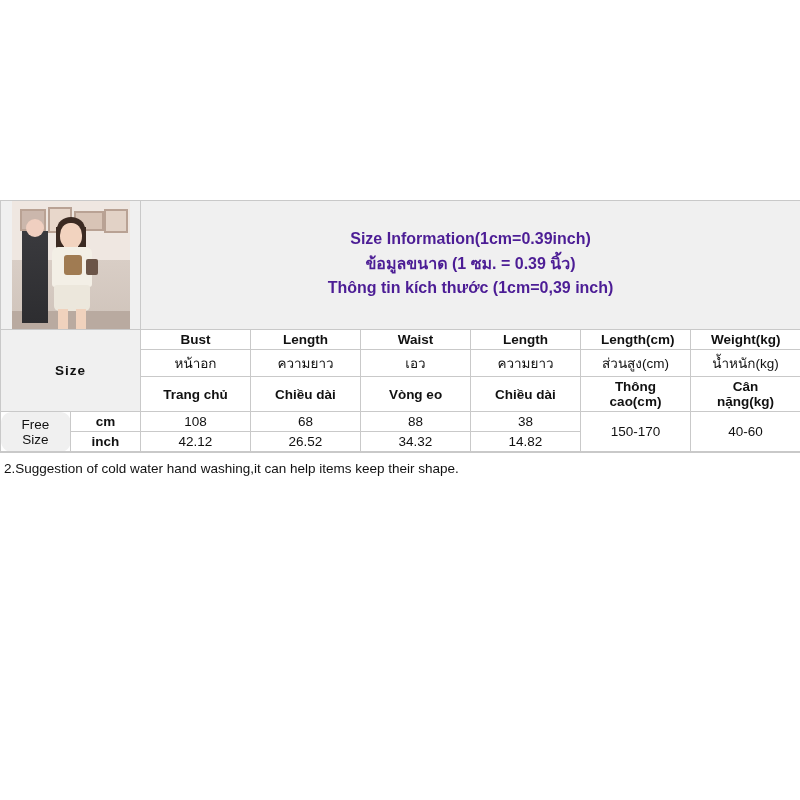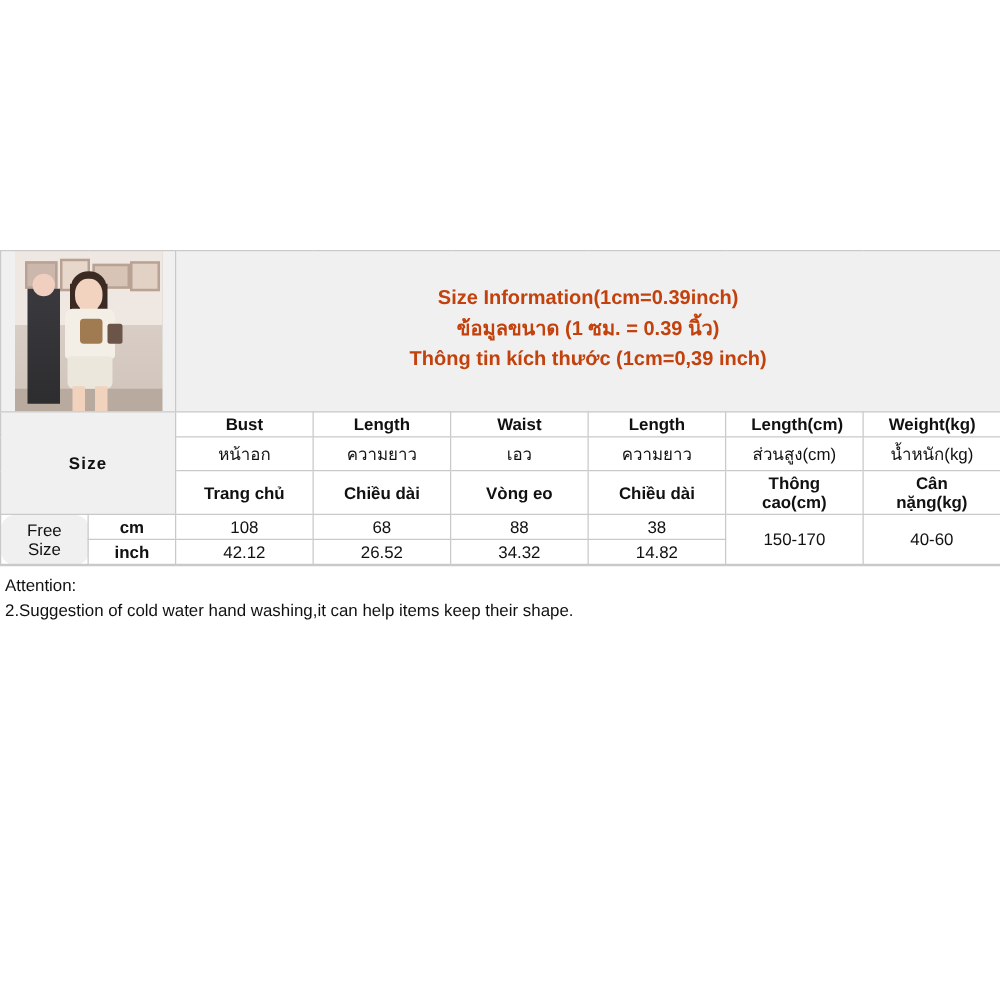--- a/index.html
+++ b/index.html
@@ -35,21 +35,21 @@
     background: #ffffff;
   }
   
   .banner-cell {
     background: #f0f0f0 !important;
     padding: 10px 4px 12px 4px !important;
   }
   .banner-line {
     font-weight: bold;
     font-size: 16px;
-    color: #c2410c;
+    color: #4c1d95;
     line-height: 1.55;
     white-space: nowrap;
   }
   
   .photo-cell {
     padding: 0 !important;
     background: #f0f0f0 !important;
     width: 140px;
   }
   .photo {
@@ -280,17 +280,16 @@
       <td class="unit-cell">inch</td>
       <td class="val">42.12</td>
       <td class="val">26.52</td>
       <td class="val">34.32</td>
       <td class="val">14.82</td>
     </tr>
   </tbody>
     </table>
 
   <div class="attention">
-    <div>Attention:</div>
     <div>2.Suggestion of cold water hand washing,it can help items keep their shape.</div>
   </div>
 
 </div>
 
 </body></html>

